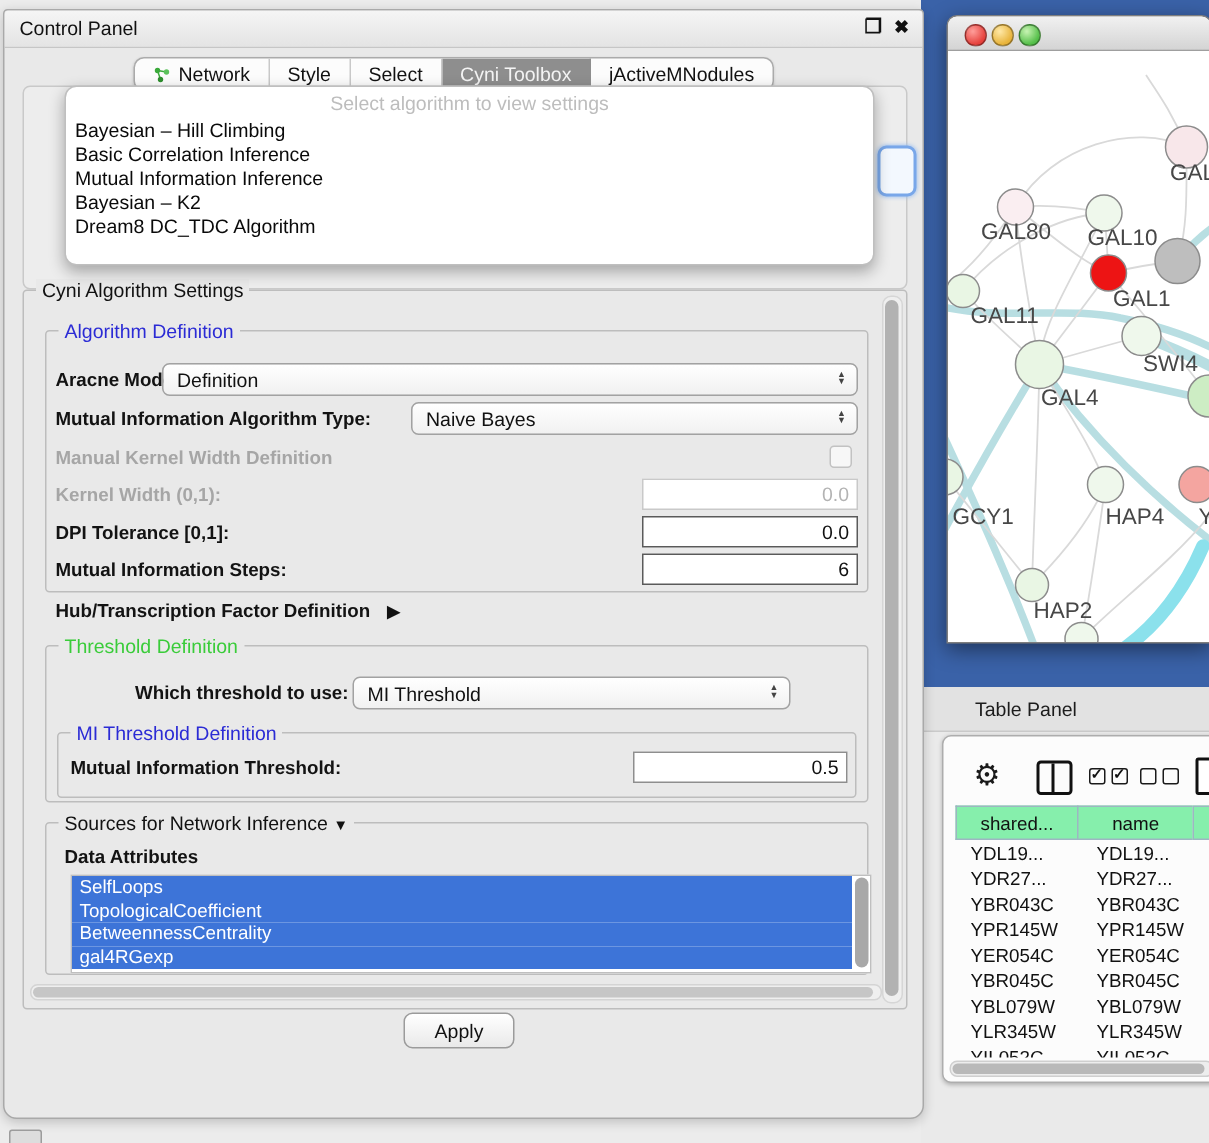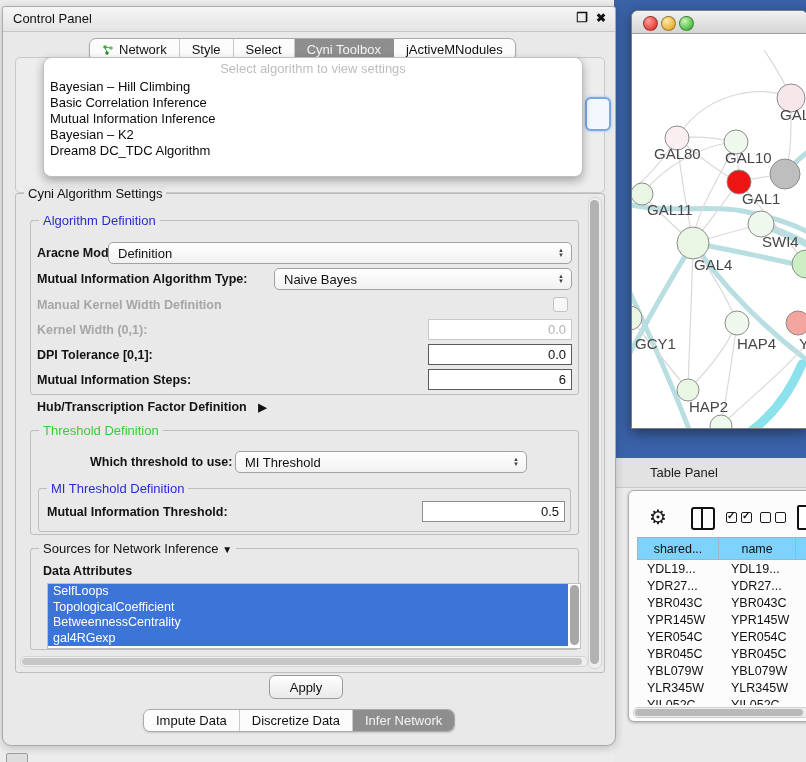--- a/index.html
+++ b/index.html
@@ -30,21 +30,21 @@
   #col-icon{left:62px;width:20px;height:19px;border:2px solid #111;border-radius:3px;}
   #col-icon::after{content:"";position:absolute;left:8px;top:0;width:2px;height:19px;background:#111;}
   .cbpair{display:flex;gap:4px;}
   #checked-pair{left:97px;top:21px;}
   #unchecked-pair{left:131px;top:21px;}
   .cb{width:9px;height:9px;border:1.5px solid #1A1A1A;border-radius:2px;position:relative;}
   .cb.on::after{content:"✓";position:absolute;left:0px;top:-3px;font-size:10px;font-weight:bold;color:#111;}
   #doc-icon{left:168px;top:14px;width:16px;height:21px;border:2px solid #111;border-radius:2px;background:#fff;}
   #tp-table{left:8px;top:46px;width:210px;}
   .tp-hrow{display:flex;}
-  .tp-hcell{height:21px;background:#7dd3fc;border:1px solid #9DB6C2;border-right:none;
+  .tp-hcell{height:21px;background:#86efac;border:1px solid #9DB6C2;border-right:none;
       font-size:12.5px;display:flex;align-items:center;justify-content:center;color:#111;}
   .tp-hcell:last-child{border-right:1px solid #9DB6C2;}
   #tp-rows{height:145px;overflow:hidden;}
   .tp-row{display:flex;height:17px;align-items:center;}
   .tp-cell{font-size:12.5px;color:#111;padding-left:10px;box-sizing:border-box;white-space:nowrap;overflow:hidden;}
   .c0{width:84px;} .c1{width:80px;} .c2{width:46px;padding-left:6px;}
   #tp-hscroll{left:4px;top:216px;width:174px;height:9px;background:#EDEDED;border:1px solid #CFCFCF;border-radius:5px;}
   #tp-hthumb{left:1px;top:1px;width:168px;height:7px;background:#B9B9B9;border-radius:4px;}
 
   
@@ -391,26 +391,15 @@
 
     <div class="abs" id="set-hscroll">
       <div class="abs" id="set-hthumb"></div>
     </div>
     <div class="abs" id="set-vscroll">
       <div class="abs" id="set-vthumb"></div>
     </div>
   </div>
 
   <div class="abs" id="apply-btn">Apply</div>
-  <div class="abs seg-bar" id="bottom-tabs">
-      <div class="tab">
-        <span>Impute Data</span>
-      </div>
-      <div class="tab">
-        <span>Discretize Data</span>
-      </div>
-      <div class="tab sel">
-        <span>Infer Network</span>
-      </div>
-    </div>
 </div>
 
 <div class="abs" id="corner-chip"></div>
 
 </body></html>

